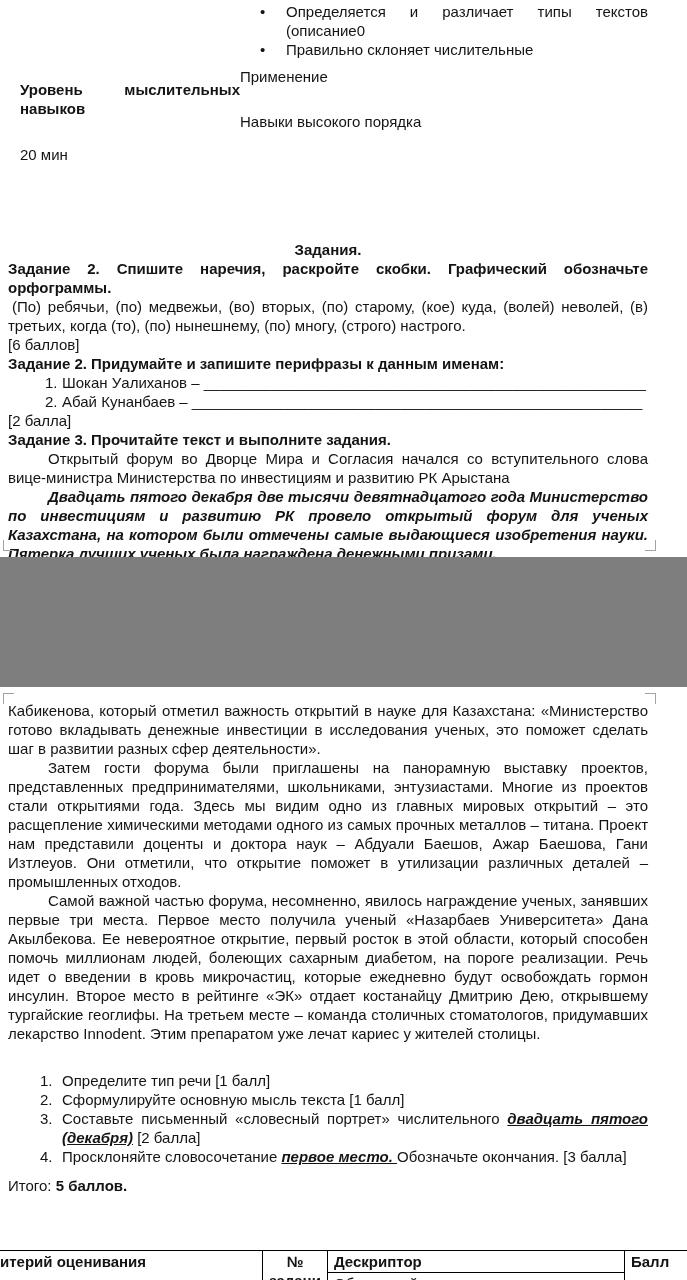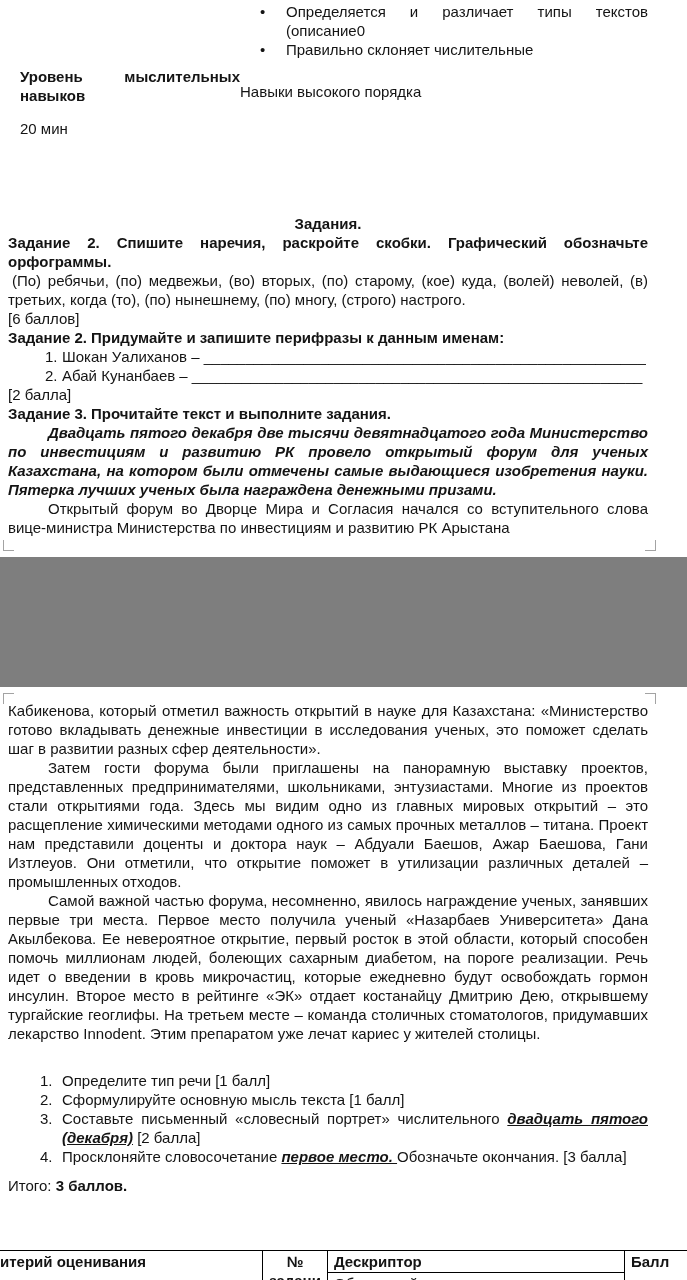--- a/index.html
+++ b/index.html
@@ -22,21 +22,21 @@
   .bolditalic{font-weight:bold;font-style:italic;}
   .em-u{font-weight:bold;font-style:italic;text-decoration:underline;}
 
   
   .doc-table{margin-left:12px;}
   .t-row{display:flex;}
   .t-label{flex:0 0 220px;width:220px;}
   .t-value{flex:1;}
   .row2{margin-top:8px;align-items:center;}
   .row3{margin-top:14px;}
-  .mt10{margin-top:11px;}
+  .mt10{margin-top:26px;}
   .bullet-item{display:flex;padding-left:20px;}
   .bullet-marker{flex:0 0 26px;}
   .bullet-text{flex:1;text-align:justify;}
 
   .heading{margin-top:76px;}
 
   .num-item{display:flex;}
   .t2list .num-item{margin-left:37px;}
   .t2list .num{flex:0 0 17px;}
   .qlist{margin-top:28px;}
@@ -79,20 +79,21 @@
           <div class="bullet-item">
             <span class="bullet-marker">•</span>
             <span class="bullet-text">Правильно склоняет числительные</span>
           </div>
         </div>
       </div>
 
       <div class="t-row row2">
         <div class="t-label bold just">Уровень мыслительных навыков</div>
         <div class="t-value">
+          <div>Применение</div>
           <div class="mt10">Навыки высокого порядка</div>
         </div>
       </div>
 
       <div class="t-row row3">
         <div class="t-value">
           <div>20 мин</div>
         </div>
       </div>
     </div>
@@ -110,22 +111,22 @@
         <span class="q-text">Шокан Уалиханов – _____________________________________________________</span>
       </div>
       <div class="num-item">
         <span class="num">2.</span>
         <span class="q-text">Абай Кунанбаев – ______________________________________________________</span>
       </div>
     </div>
     <p class="right">[2 балла]</p>
 
     <p class="bold">Задание 3. Прочитайте текст и выполните задания.</p>
+    <p class="just indent40">Открытый форум во Дворце Мира и Согласия начался со вступительного слова вице-министра Министерства по инвестициям и развитию РК Арыстана</p>
     <p class="just indent40 bolditalic">Двадцать пятого декабря две тысячи девятнадцатого года Министерство по инвестициям и развитию РК провело открытый форум для ученых Казахстана, на котором были отмечены самые выдающиеся изобретения науки. Пятерка лучших ученых была награждена денежными призами.</p>
-    <p class="just indent40">Открытый форум во Дворце Мира и Согласия начался со вступительного слова вице-министра Министерства по инвестициям и развитию РК Арыстана</p>
 
     <div class="mark m-bl"></div>
     <div class="mark m-br"></div>
   </div>
 
   <div class="page page2">
 
     <div class="mark m-tl"></div>
     <div class="mark m-tr"></div>
 
@@ -145,21 +146,21 @@
       <div class="num-item">
         <span class="num">3.</span>
         <span class="q-text"><span>Составьте письменный «словесный портрет» числительного </span><span class="em-u">двадцать пятого (декабря)</span><span> [2 балла]</span></span>
       </div>
       <div class="num-item">
         <span class="num">4.</span>
         <span class="q-text"><span>Просклоняйте словосочетание </span><span class="em-u">первое место. </span><span>Обозначьте окончания. [3 балла]</span></span>
       </div>
     </div>
 
-    <p class="right total"><span>Итого: </span><span class="bold">3 баллов.</span></p>
+    <p class="right total"><span>Итого: </span><span class="bold">5 баллов.</span></p>
 
     <div class="rubric">
       <table>
         <tbody>
             <tr>
           <td class="c1 bold" rowspan="2">итерий оценивания</td>
           <td class="c2 bold" rowspan="2">№ задани</td>
           <td class="c3 bold">Дескриптор</td>
           <td class="c4 bold" rowspan="2">Балл</td>
         </tr>

